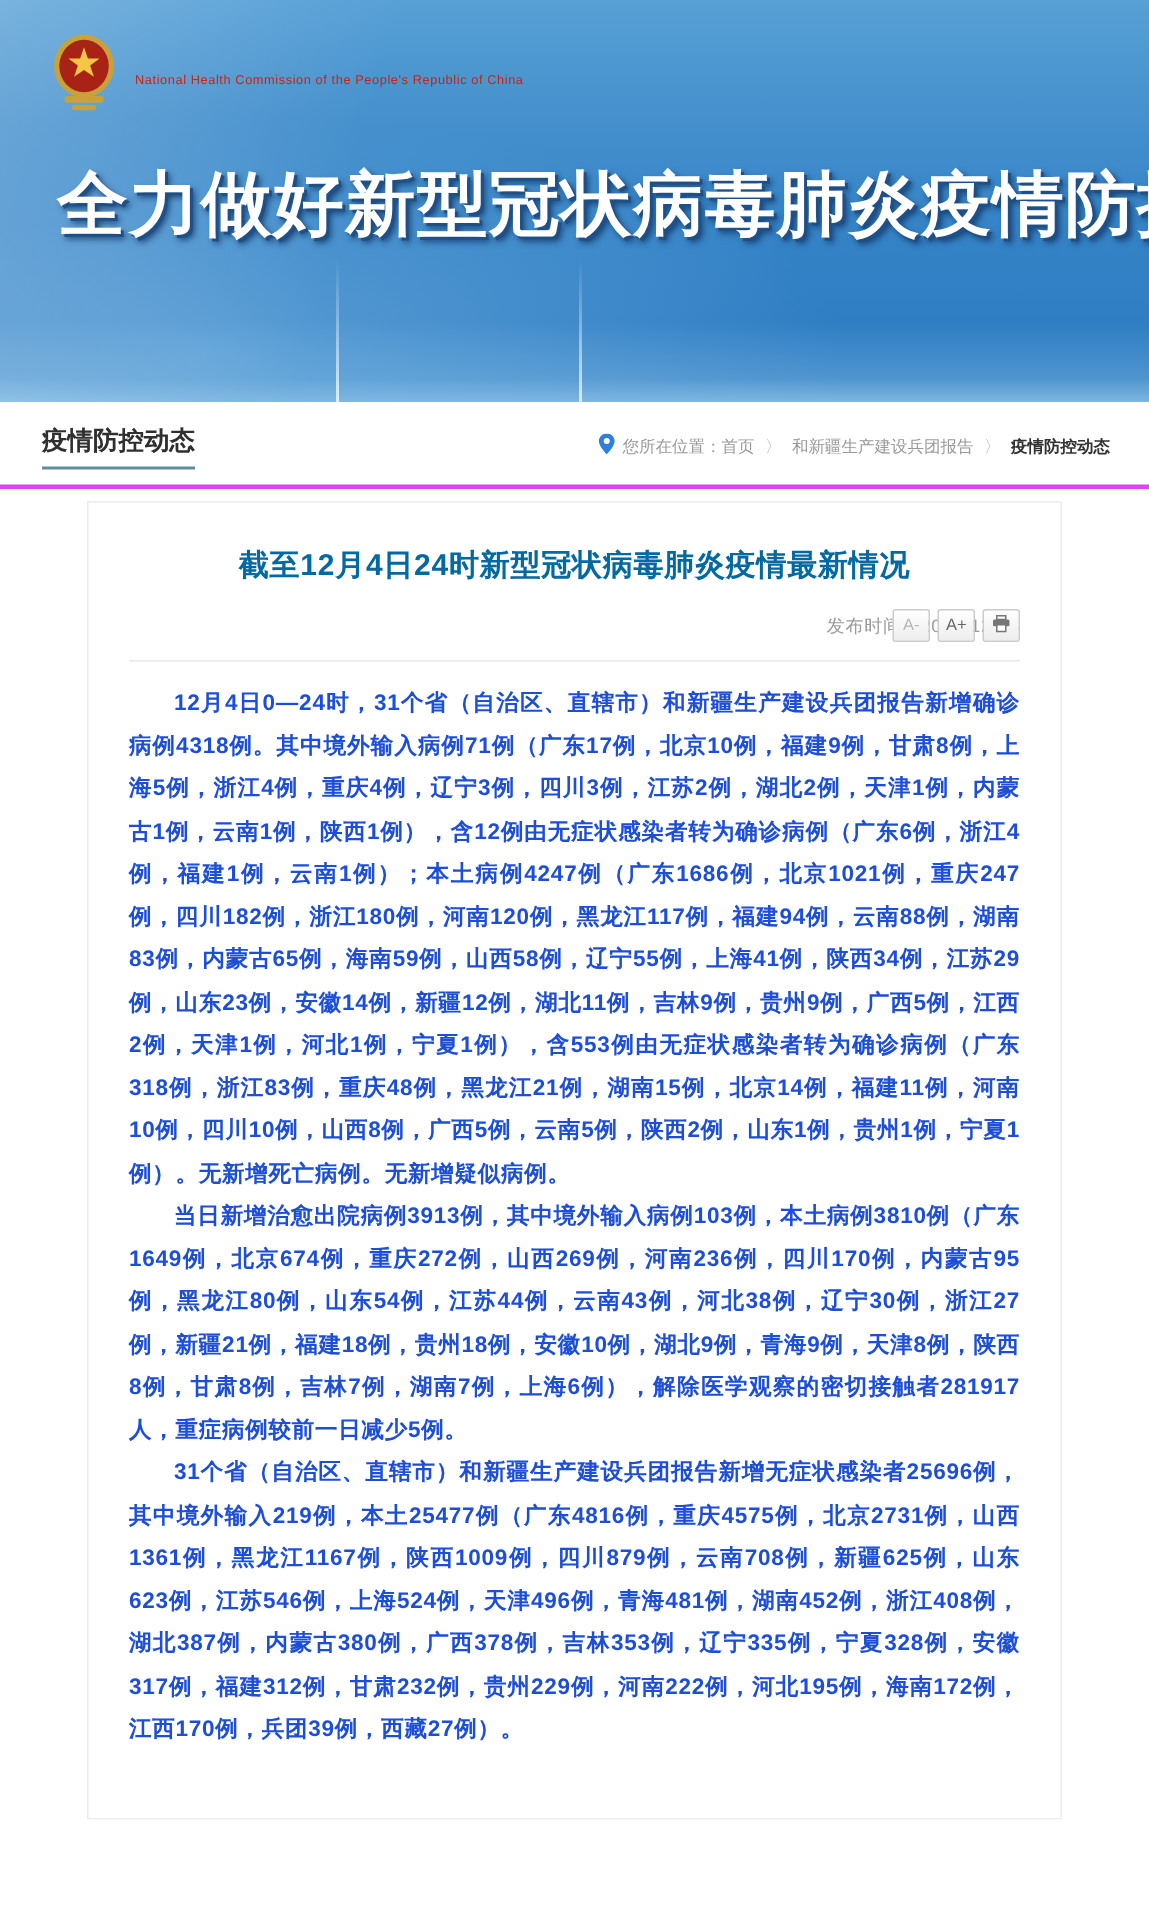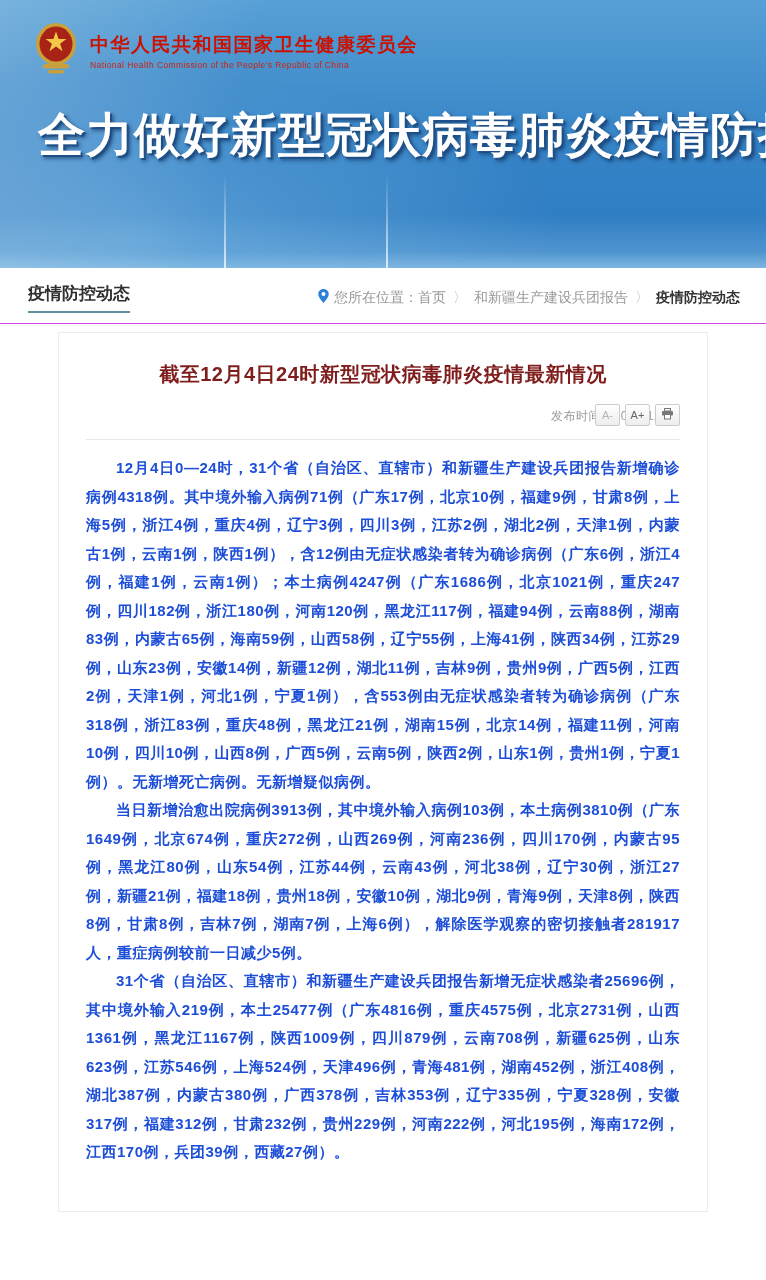--- a/index.html
+++ b/index.html
@@ -47,44 +47,44 @@
     font-weight: bold;
     letter-spacing: 1px;
     white-space: nowrap;
     text-shadow: 2px 2px 0 #1e4f86, 3px 3px 4px rgba(14,48,92,0.8);
   }
 
   
   .crumb-row {
     display: flex; align-items: center; justify-content: space-between;
     padding: 14px 26px 10px 28px;
-    border-bottom: 1px solid #d946ef;
+    border-bottom: 3px solid #d946ef;
     background: #fff;
   }
   .section-title {
     font-size: 17px; font-weight: bold; color: #2f2f2f;
     padding-bottom: 6px; border-bottom: 2px solid #5f8d9c;
   }
-  .crumbs { display: flex; align-items: center; font-size: 14px; color: #999; }
+  .crumbs { display: flex; align-items: center; font-size: 11px; color: #999; }
   .crumbs .pin { margin-right: 5px; display: inline-block; }
   .crumbs .sep { margin: 0 7px; color: #bbb; }
   .crumbs .crumb { color: #999; text-decoration: none; cursor: pointer; font-family: Liberation Serif, serif; }
   .crumbs .crumb.current { color: #333; font-weight: bold; cursor: default; }
 
   
   .card {
     width: 650px;
     margin: 8px auto 0 auto;
     border: 1px solid #ececec;
     background: #fff;
     padding: 22px 27px 44px 27px;
   }
   .article-title {
     text-align: center;
-    color: #7f1d1d;
+    color: #0369a1;
     font-size: 20px;
     font-weight: bold;
     letter-spacing: 0.5px;
     margin-top: 6px;
   }
   .meta-row {
     position: relative;
     margin-top: 18px;
     padding-bottom: 14px;
     border-bottom: 1px solid #e7e7e7;
@@ -124,21 +124,20 @@
     <span class="emblem">
       <svg width="44" height="54" viewBox="0 0 44 54">
         <ellipse cx="22" cy="22" rx="20" ry="21" fill="#c9a13b"></ellipse>
         <ellipse cx="22" cy="22" rx="16.5" ry="17.5" fill="#a82315"></ellipse>
         <polygon points="22,9.5 24.6,17 32.4,17 26.1,21.7 28.6,29.2 22,24.6 15.4,29.2 17.9,21.7 11.6,17 19.4,17" fill="#f3c646"></polygon>
         <rect x="9" y="42" width="26" height="4.5" rx="2" fill="#c9a13b"></rect>
         <rect x="14" y="48" width="16" height="3.5" rx="1.7" fill="#c9a13b"></rect>
       </svg>
     </span>
     <div class="brand-text">
-      <div class="cn">中华人民共和国国家卫生健康委员会</div>
       <div class="en">National Health Commission of the People's Republic of China</div>
     </div>
   </div>
 
   <div class="hero-title">全力做好新型冠状病毒肺炎疫情防控工作</div>
 </div>
 
 <div class="crumb-row">
   <div class="section-title">疫情防控动态</div>
   <div class="crumbs">

